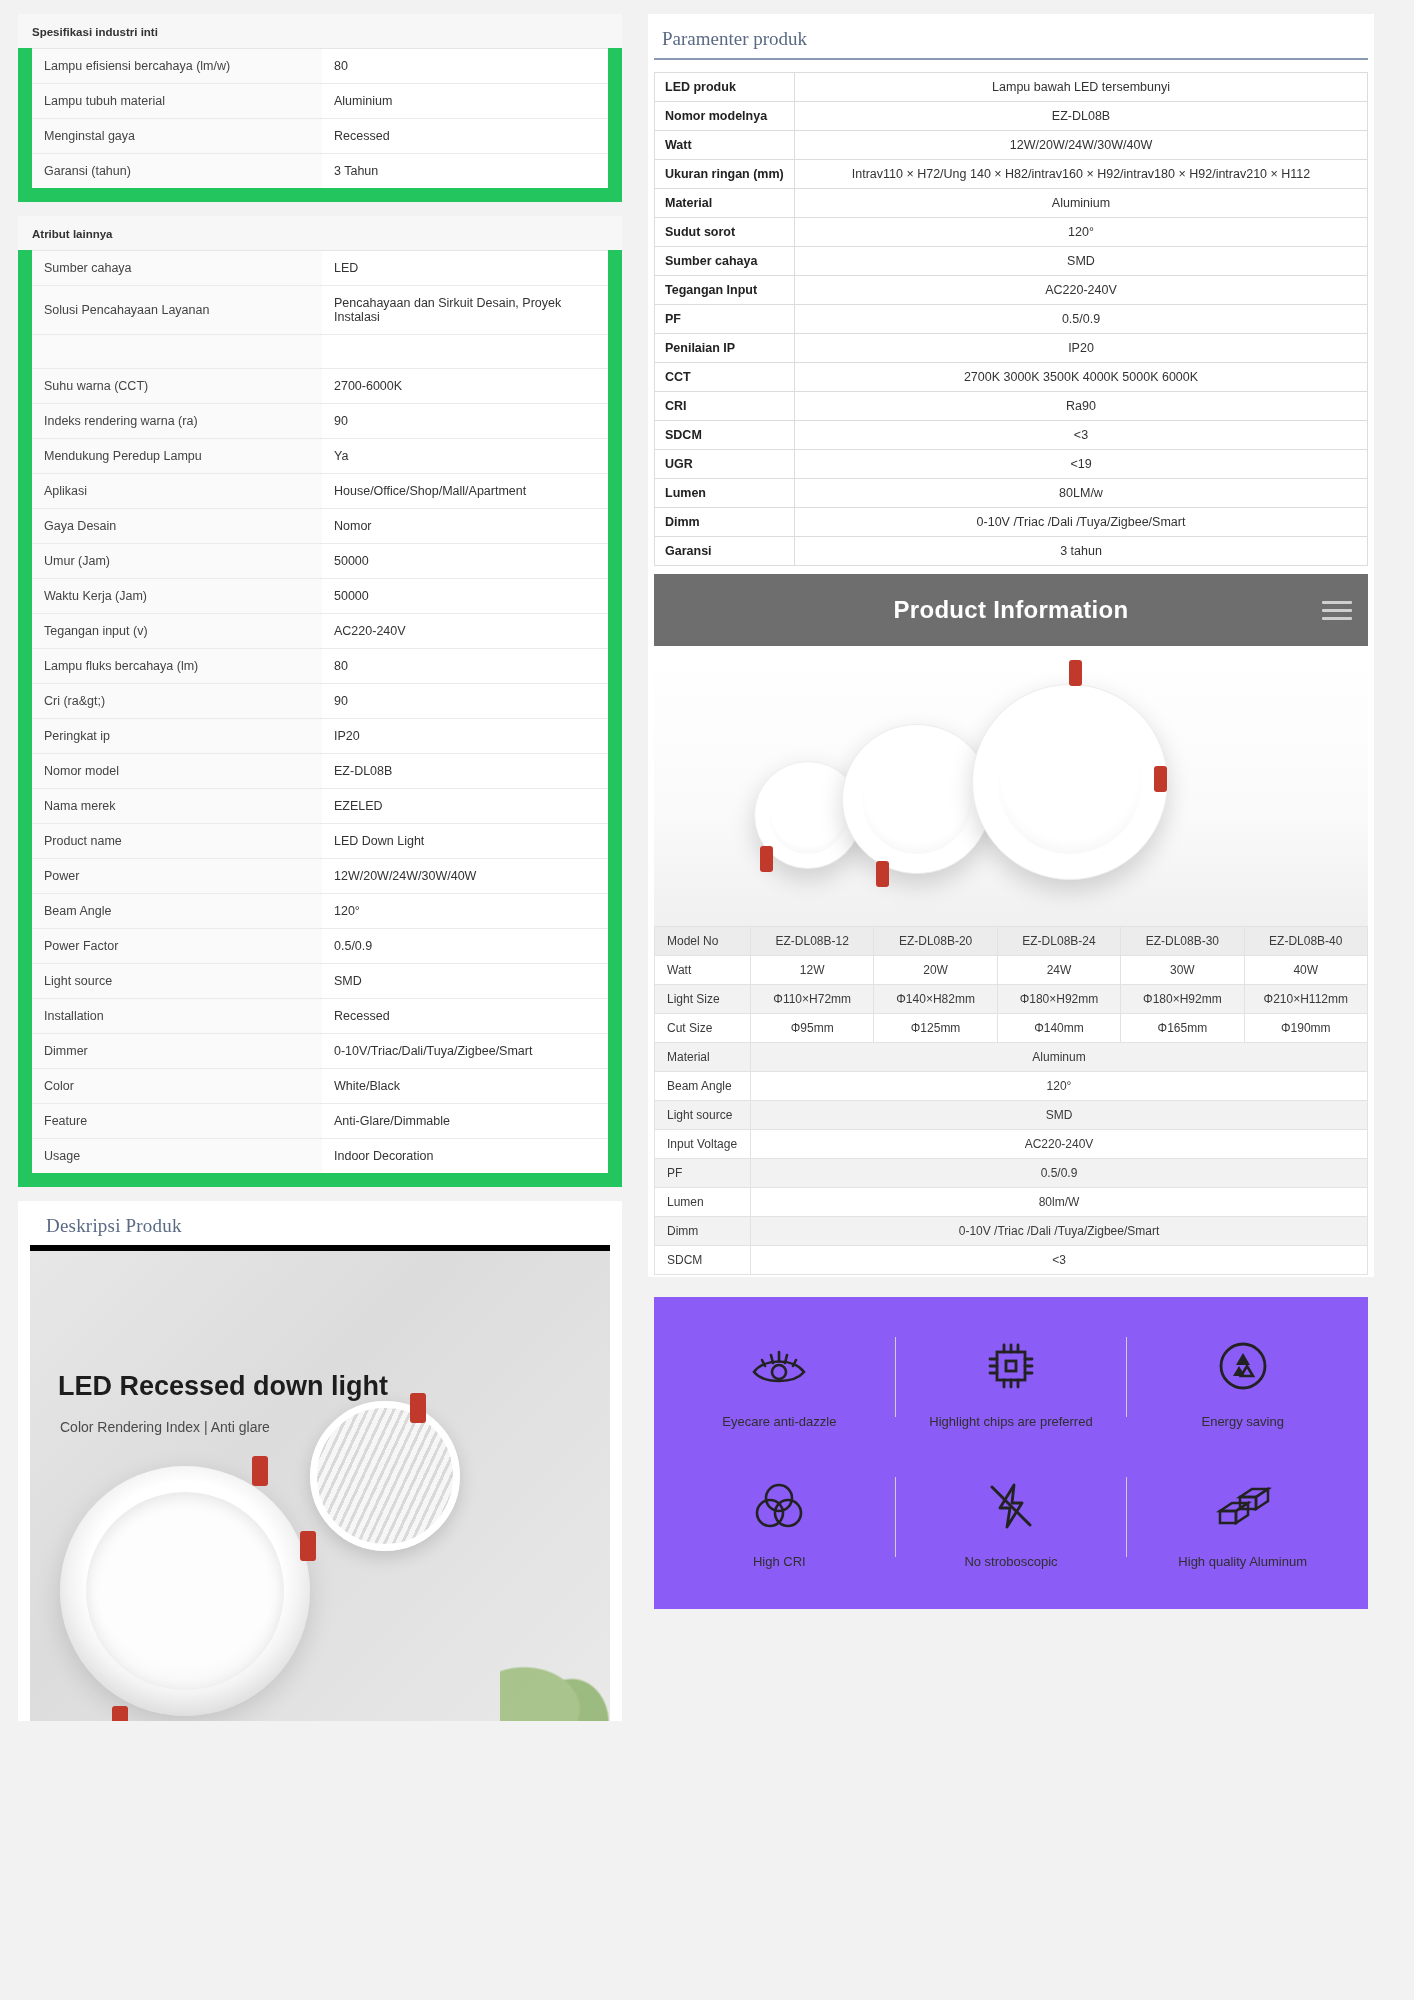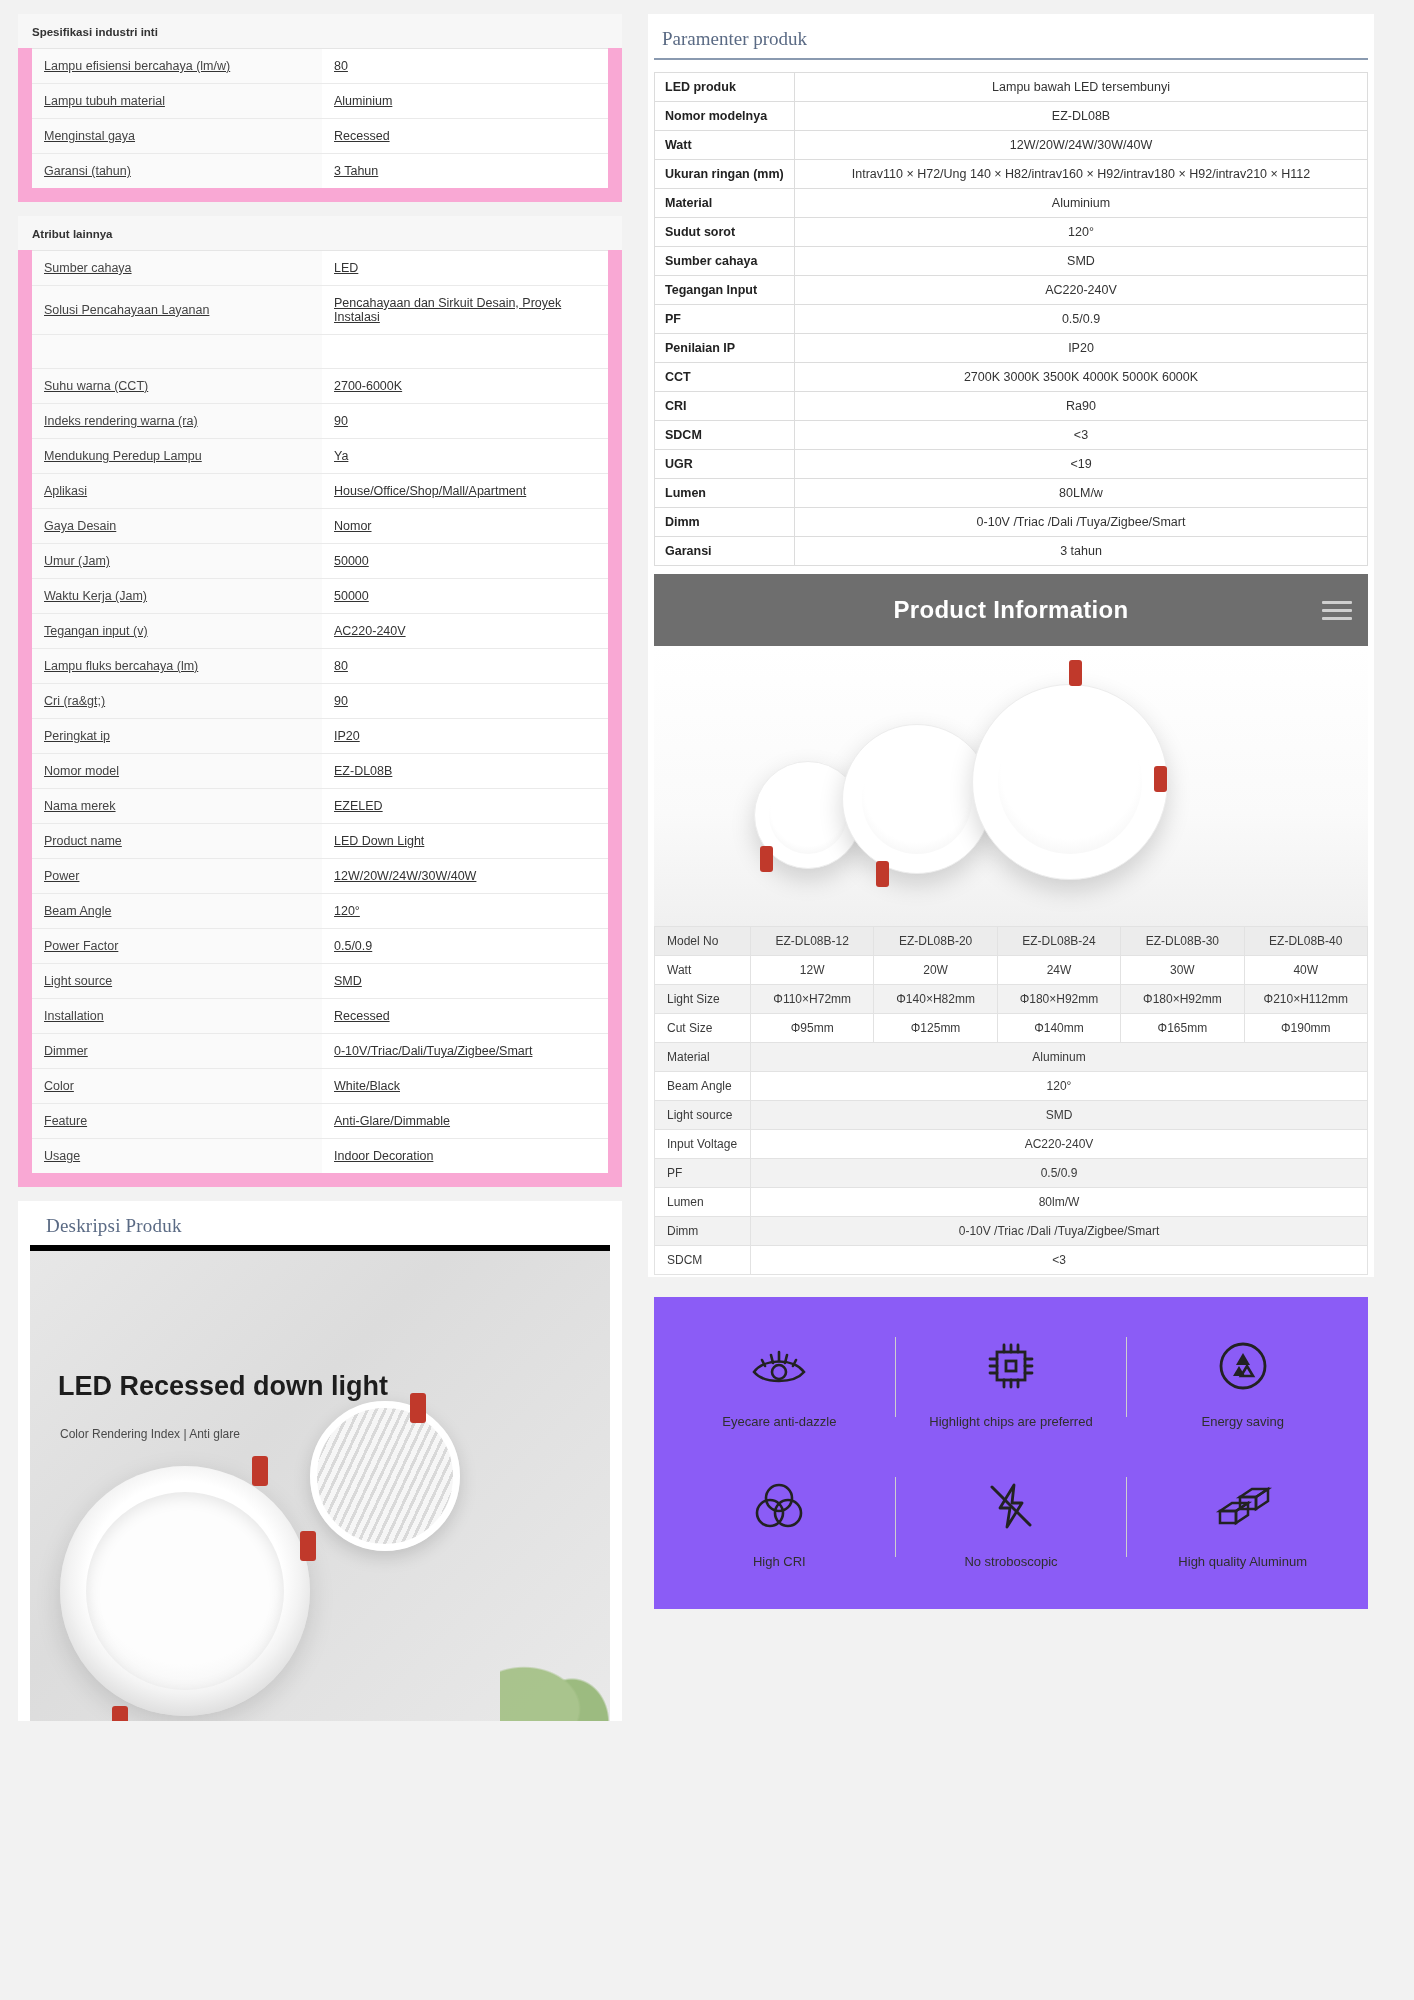--- a/index.html
+++ b/index.html
@@ -18,38 +18,38 @@
   .panel { background:#fff; margin-bottom:14px; }
   .panel-head {
     font-size:11.5px; font-weight:bold; color:#333;
     background:#f7f7f7; padding:12px 14px 10px 14px;
   }
   table.spec { width:100%; border-collapse:collapse; table-layout:fixed; }
   table.spec td { border-top:1px solid #eaeaea; padding:10px 12px; vertical-align:middle; font-size:12.5px; }
   table.spec tr:first-child td { border-top:1px solid #e5e5e5; }
   table.spec td.k { width:290px; background:#fafafa; color:#444; }
   table.spec td.v { background:#fff; color:#333; }
-  .spec-wrap { padding:0 14px 14px 14px; background:#f9a8d4;text-decoration:underline; }
+  .spec-wrap { padding:0 14px 14px 14px; background:#22c55e; }
   .spec-inner { background:#fff; }
 
   
   .card { background:#fff; }
   .card-title {
     font-family:"Liberation Serif", serif;
     font-size:19px; color:#5a6a84; letter-spacing:.2px;
     padding:14px 16px 8px 16px;
     border-bottom:6px solid #000000;
     margin:0 12px;
   }
   .hero {
     position:relative; margin:0 12px; height:470px; overflow:hidden;
     background:linear-gradient(135deg,#e7e7e7 0%,#dcdcdc 40%,#e9e9e9 100%);
   }
   .hero-title { position:absolute; left:28px; top:120px; font-size:27px; font-weight:bold; color:#1d1d1d; }
-  .hero-sub { position:absolute; left:30px; top:176px; font-size:12px; color:#4a4a4a; }
+  .hero-sub { position:absolute; left:30px; top:168px; font-size:14px; color:#4a4a4a; }
   .lamp-big {
     position:absolute; left:30px; top:215px; width:250px; height:250px;
     border-radius:50%;
     background:radial-gradient(circle at 50% 45%, #ffffff 52%, #f3f3f3 62%, #dfdfdf 74%, #ffffff 86%, #e3e3e3 100%);
     box-shadow:0 8px 26px rgba(0,0,0,.13);
   }
   .lamp-big::after {
     content:""; position:absolute; left:26px; top:26px; right:26px; bottom:26px;
     border-radius:50%;
     background:radial-gradient(circle at 50% 40%, #fdfdfd 60%, #ededed 100%);

